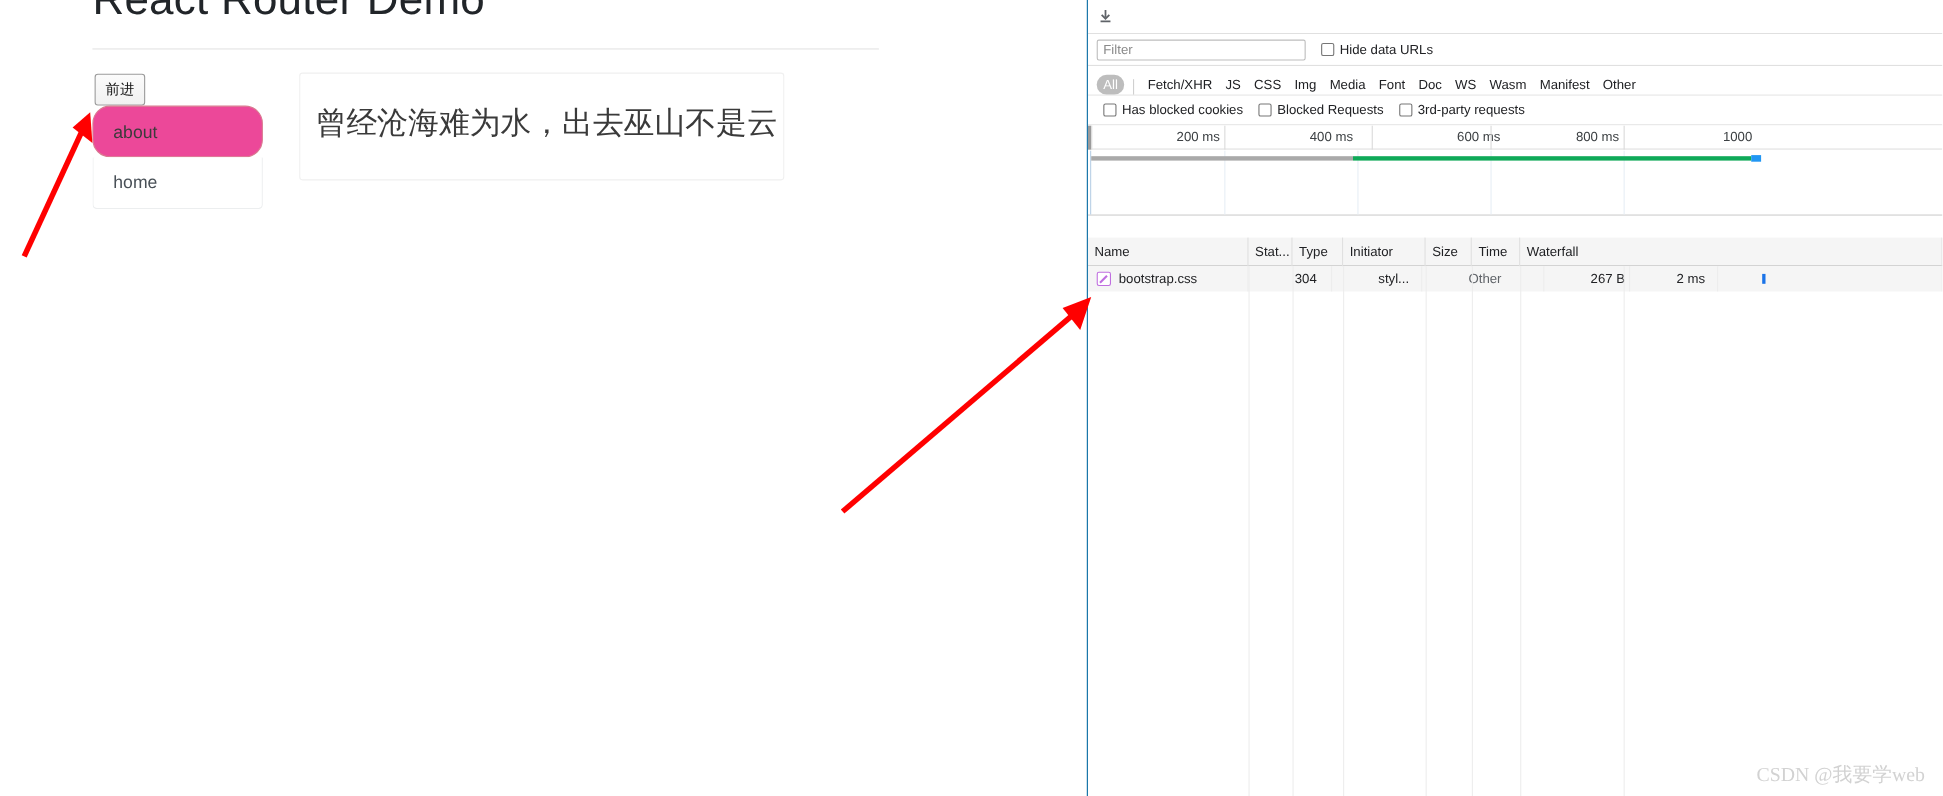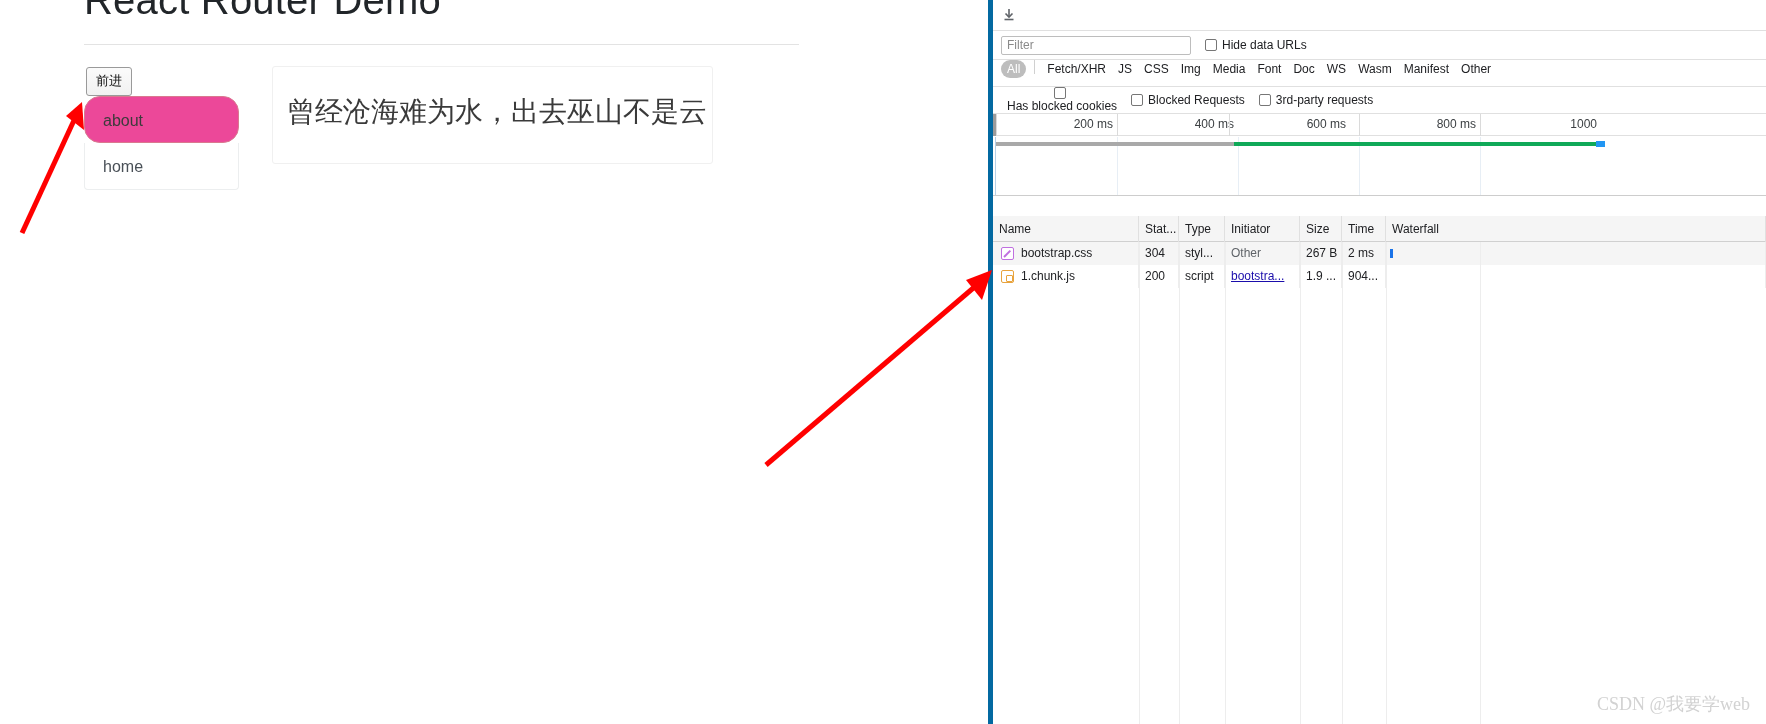--- a/index.html
+++ b/index.html
@@ -61,21 +61,21 @@
     font-family: "DejaVu Sans", "Liberation Sans", sans-serif;
   }
 
   
   .arrow-svg { position: absolute; pointer-events: none; }
 
   
   #devtools {
     position: absolute; left: 988px; top: 0; width: 778px; height: 724px;
     background: #ffffff;
-    border-left: 5px solid #0369a1;
+    border-left: 1px solid #0369a1;
     font-family: "Liberation Sans", sans-serif;
     font-size: 12px; color: #202124;
     overflow: hidden;
   }
   #dt-toolbar {
     height: 31px; border-bottom: 1px solid #e0e0e0;
     display: flex; align-items: center; padding-left: 8px;
     background: #fff;
   }
   #dt-filterbar {
@@ -94,37 +94,37 @@
   .cbox-wrap { display: flex; align-items: center; margin-left: 14px; white-space: nowrap; }
   .cbox {
     width: 12px; height: 12px; border: 1px solid #767676;
     border-radius: 2px; background: #fff; margin-right: 5px;
     flex: none; cursor: pointer;
   }
   .cbox-label { font-size: 12px; color: #202124; cursor: pointer; }
 
   #dt-typebar {
     height: 27px; border-bottom: 1px solid #e0e0e0;
-    display: flex; align-items: flex-start; padding: 0 8px;
+    display: flex; align-items: flex-end; padding: 0 8px;
     background:#fff;
   }
   .type-pill {
     padding: 2px 6px; border-radius: 9px; margin-right: 2px;
     font-size: 12px; color: #202124; cursor: pointer; line-height: 14px;
   }
   .type-pill.active { background: #bdbdbd; color: #fff; }
   .type-sep { width: 1px; height: 14px; background: #d0d0d0; margin: 0 6px; }
   .type-item { padding: 2px 6px; font-size: 12px; color: #202124; cursor: pointer; }
 
   #dt-cookiebar {
     height: 27px; border-bottom: 1px solid #e0e0e0;
     display: flex; align-items: center; padding: 0 8px;
     background:#fff;
   }
-  #dt-cookiebar .cbox-wrap:first-child { margin-left: 6px; flex-direction: column; }
+  #dt-cookiebar .cbox-wrap:first-child { margin-left: 6px; }
 
   
   #dt-overview {
     position: relative; height: 82px; border-bottom: 1px solid #cdcdcd;
     background: #fff; overflow: hidden;
   }
   #dt-overview-ticks {
     position: relative; height: 22px; border-bottom: 1px solid #e0e0e0;
   }
   .tick {
@@ -172,21 +172,21 @@
   .col-name { width: 146px; flex: none; }
   .col-status { width: 40px; flex: none; }
   .col-type { width: 46px; flex: none; }
   .col-initiator { width: 75px; flex: none; }
   .col-size { width: 42px; flex: none; }
   .col-time { width: 44px; flex: none; }
   .col-waterfall { flex: 1 1 auto; }
 
   .dt-row {
     display: flex; height: 23px; align-items: center;
-    font-size: 12px; color: #202124; cursor: default;
+    font-size: 12px; color: #202124; cursor: default; gap: 36px;
   }
   .dt-row.odd { background: #f5f5f5; }
   .dt-row > div { height: 23px; line-height: 23px; border-right: 1px solid #ededed; }
   .name-cell { display: flex; align-items: center; }
   .rsrc-icon {
     width: 13px; height: 13px; flex: none; margin-right: 7px; margin-left: 2px;
     border: 1px solid #c06fe0; border-radius: 2px; position: relative; background: #fff;
   }
   .rsrc-icon.css::after {
     content: ""; position: absolute; left: 2px; top: 8px; width: 9px; height: 2px;
@@ -295,21 +295,21 @@
 
     <div id="dt-overview">
       <div id="dt-overview-ticks">
         <div id="overview-left-edge"></div>
         <div class="tick" style="left:3px; width:121px;">
           <span>200 ms</span>
         </div>
         <div class="tick" style="left:124px; width:121px;">
           <span>400 ms</span>
         </div>
-        <div class="tick" style="left:236px; width:121px;">
+        <div class="tick" style="left:258px; width:121px;">
           <span>600 ms</span>
         </div>
         <div class="tick" style="left:366px; width:121px;">
           <span>800 ms</span>
         </div>
         <div class="tick" style="left:487px; width:121px;">
           <span>1000</span>
         </div>
       </div>
       <div id="overview-band">
@@ -343,34 +343,20 @@
         <div class="col-status">304</div>
         <div class="col-type">styl...</div>
         <div class="col-initiator muted">Other</div>
         <div class="col-size">267 B</div>
         <div class="col-time">2 ms</div>
         <div class="col-waterfall wf-cell">
           <div class="wf-bar accent" style="left:4px; width:3px;"></div>
         </div>
       </div>
 
-      <div class="dt-row">
-        <div class="col-name name-cell">
-          <span class="rsrc-icon js"></span>
-          <span>1.chunk.js</span>
-        </div>
-        <div class="col-status">200</div>
-        <div class="col-type">script</div>
-        <div class="col-initiator">
-          <span class="link">bootstra...</span>
-        </div>
-        <div class="col-size">1.9 ...</div>
-        <div class="col-time">904...</div>
-        <div class="col-waterfall wf-cell"></div>
-      </div>
 
       <div id="dt-grid-overlay">
         <div class="vgrid" style="left:146px; top:26px;"></div>
         <div class="vgrid" style="left:186px; top:26px;"></div>
         <div class="vgrid" style="left:232px; top:26px;"></div>
         <div class="vgrid" style="left:307px; top:26px;"></div>
         <div class="vgrid" style="left:349px; top:26px;"></div>
         <div class="vgrid" style="left:393px; top:26px;"></div>
         <div class="vgrid" style="left:487px; top:26px;"></div>
       </div>

